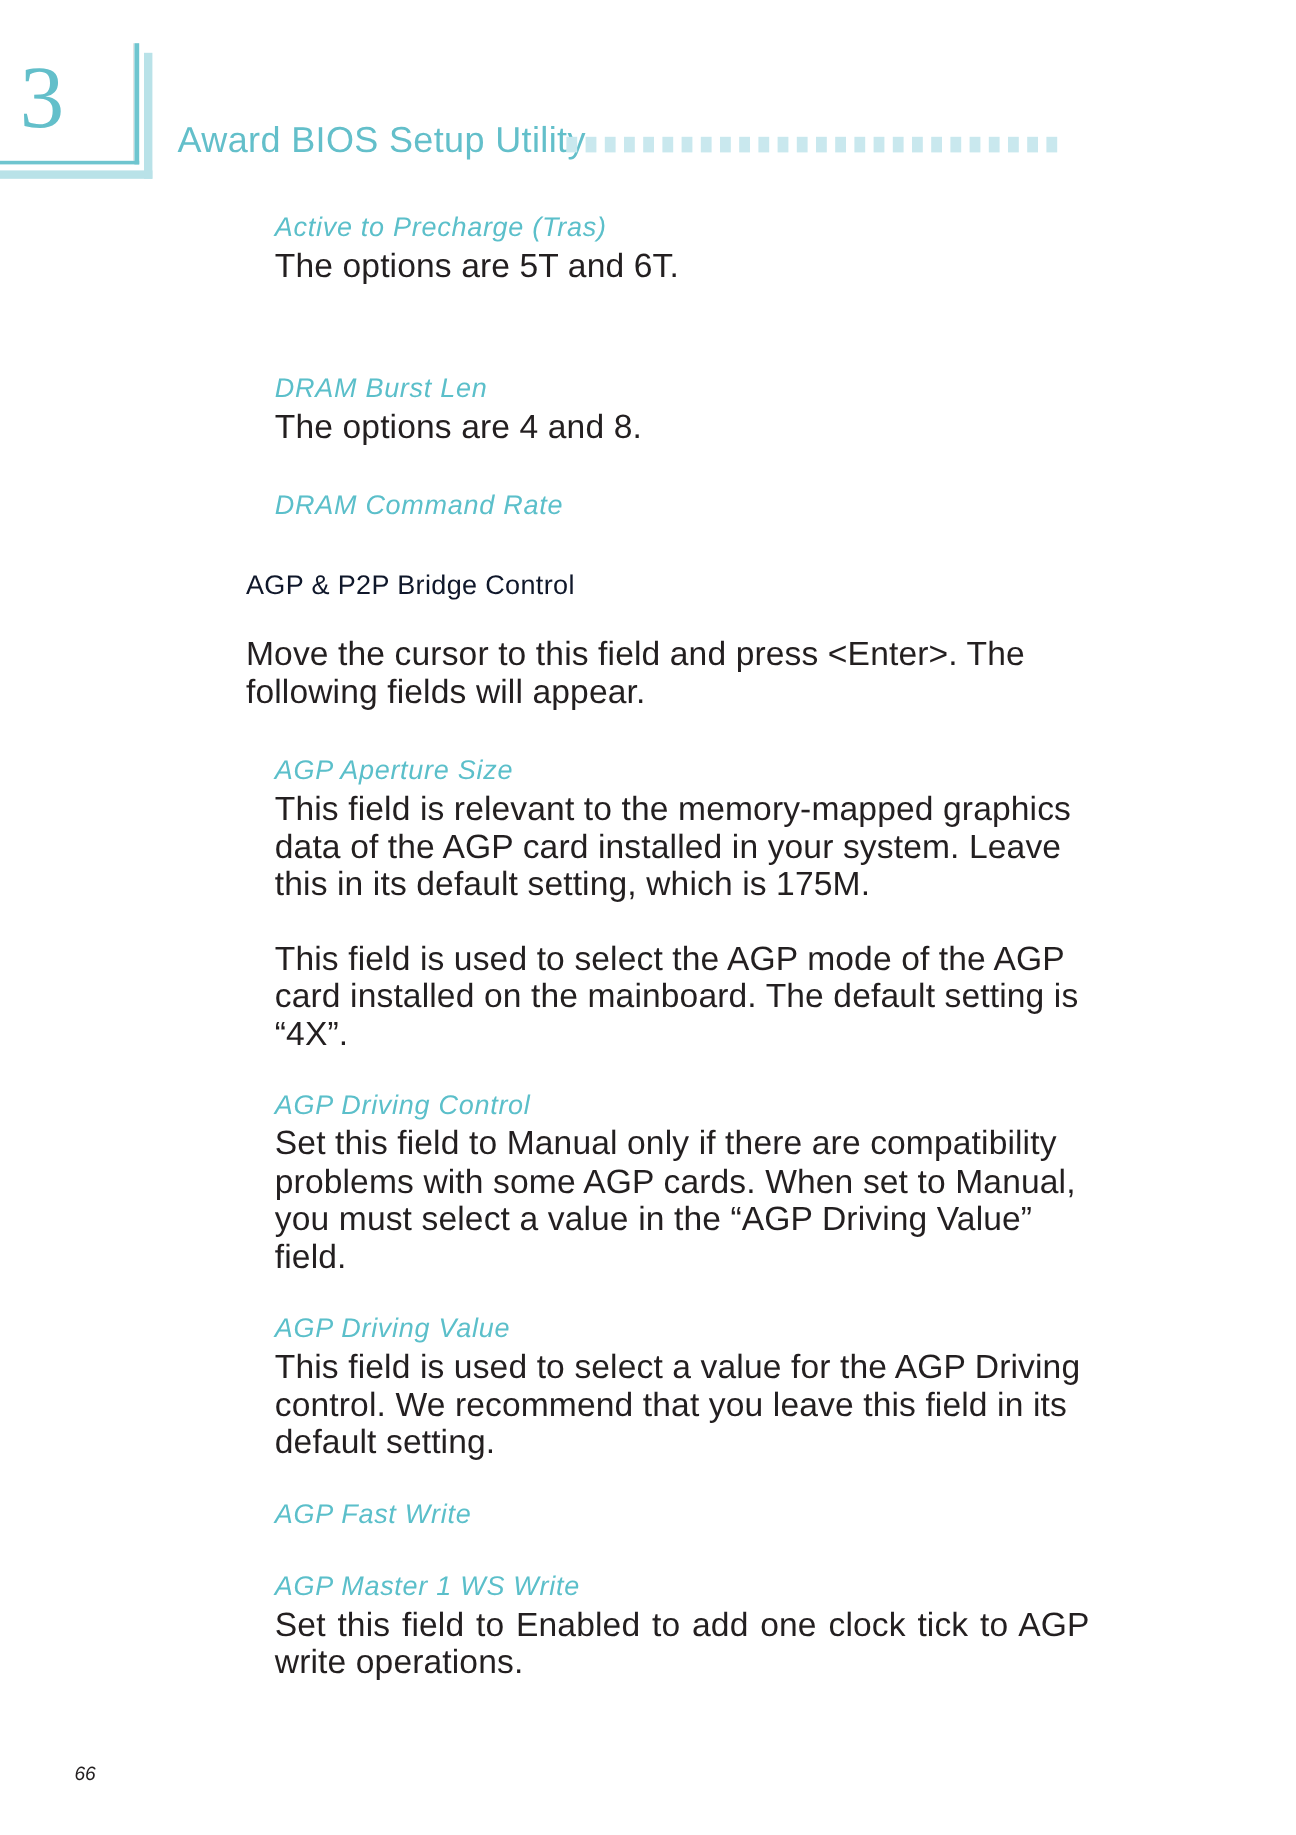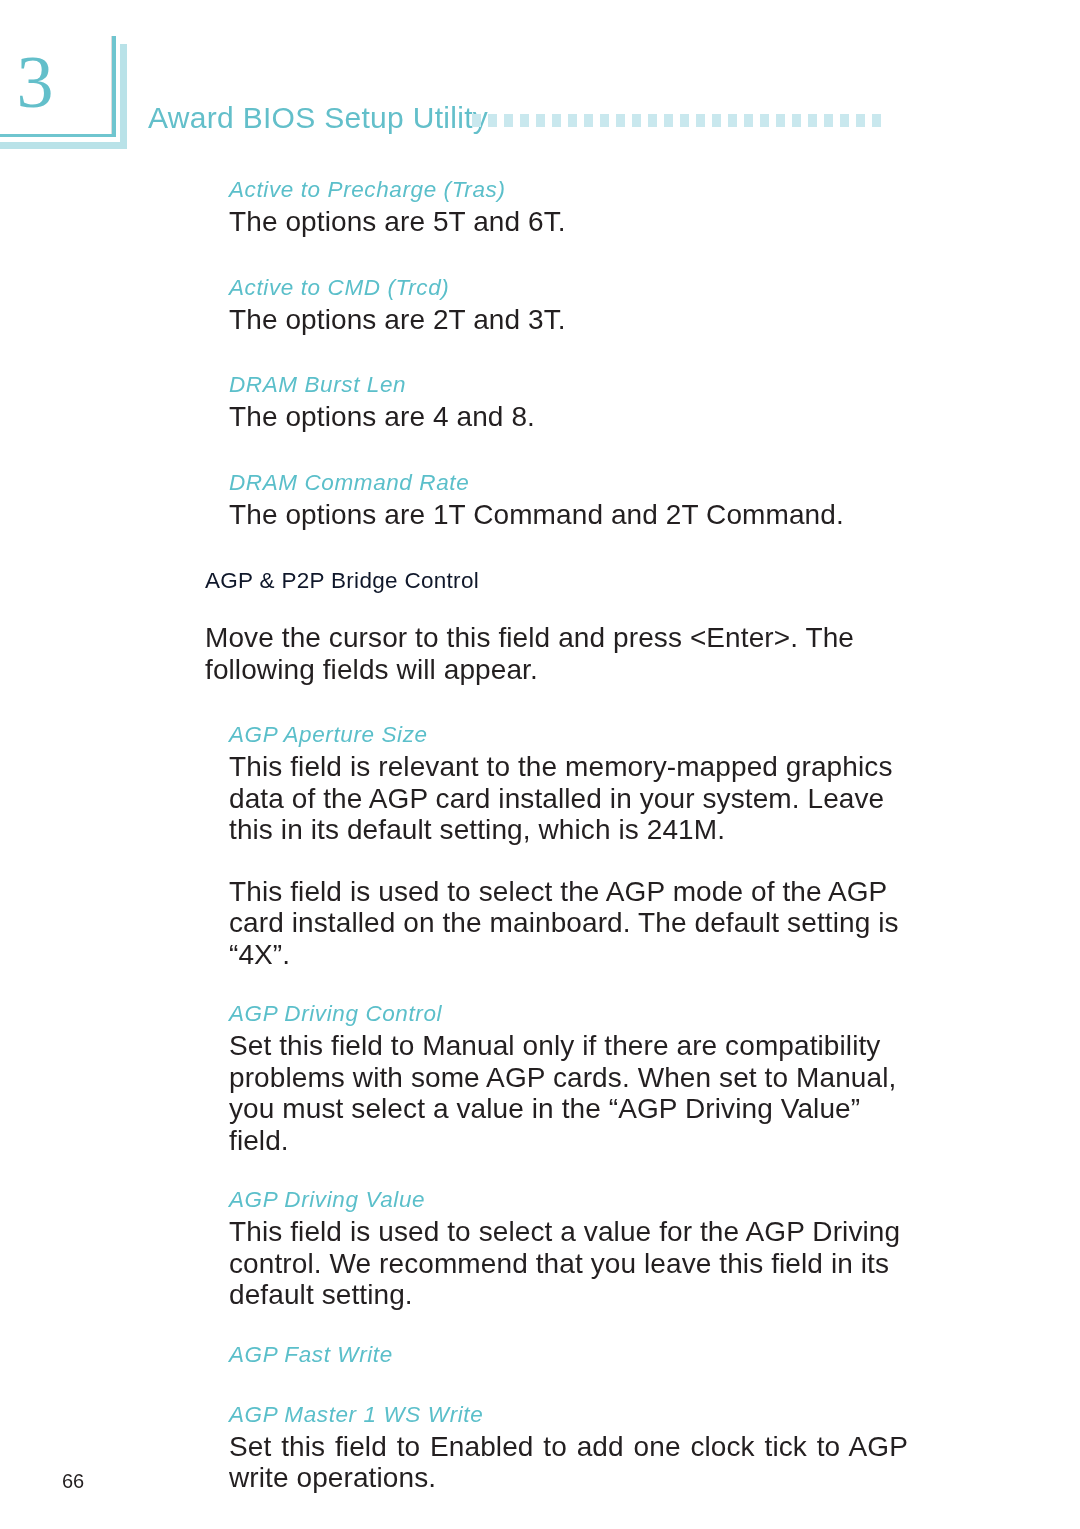--- a/index.html
+++ b/index.html
@@ -140,22 +140,23 @@
   .sp-16 { height: 16px; }
   .sp-26 { height: 26px; }
   .sp-30 { height: 30px; }
   .sp-36 { height: 36px; }
 
   
   .page-number {
     position: absolute;
     left: 62px;
     top: 1470px;
-    font-size: 20px;
+    font-size: 16px;
     color: #231f20;
+    font-style: italic;
   }
 </style>
 </head>
 <body>
 
 <div id="chapter-header">
   <div class="badge-shadow"></div>
   <div class="badge-box">
     <div class="badge-number">3</div>
   </div>
@@ -190,44 +191,39 @@
     </div>
 </div>
 
 <div id="content">
     <div class="sp-16"></div>
     <div class="block lvl2">
       <div class="field-heading">Active to Precharge (Tras)</div>
       <div class="body-text">The options are 5T and 6T.</div>
     </div>
     <div class="sp-36"></div>
-    <div class="block lvl2">
-      <div class="field-heading">Active to CMD (Trcd)</div>
-      <div class="body-text">The options are 2T and 3T.</div>
-    </div>
     <div class="sp-36"></div>
     <div class="block lvl2">
       <div class="field-heading">DRAM Burst Len</div>
       <div class="body-text">The options are 4 and 8.</div>
     </div>
     <div class="sp-36"></div>
     <div class="block lvl2">
       <div class="field-heading">DRAM Command Rate</div>
-      <div class="body-text">The options are 1T Command and 2T Command.</div>
     </div>
     <div class="sp-36"></div>
     <div class="block lvl1">
       <div class="section-heading">AGP &amp; P2P Bridge Control</div>
       <div class="sp-26"></div>
       <div class="body-text">Move the cursor to this field and press &lt;Enter&gt;. The following fields will appear.</div>
     </div>
     <div class="sp-36"></div>
     <div class="block lvl2">
       <div class="field-heading">AGP Aperture Size</div>
-      <div class="body-text">This field is relevant to the memory-mapped graphics data of the AGP card installed in your system. Leave this in its default setting, which is 241M.</div>
+      <div class="body-text">This field is relevant to the memory-mapped graphics data of the AGP card installed in your system. Leave this in its default setting, which is 175M.</div>
     </div>
     <div class="sp-30"></div>
     <div class="block lvl2">
       <div class="body-text">This field is used to select the AGP mode of the AGP card installed on the mainboard. The default setting is “4X”.</div>
     </div>
     <div class="sp-30"></div>
     <div class="block lvl2">
       <div class="field-heading">AGP Driving Control</div>
       <div class="body-text">Set this field to Manual only if there are compatibility problems with some AGP cards. When set to Manual, you must select a value in the “AGP Driving Value” field.</div>
     </div>

